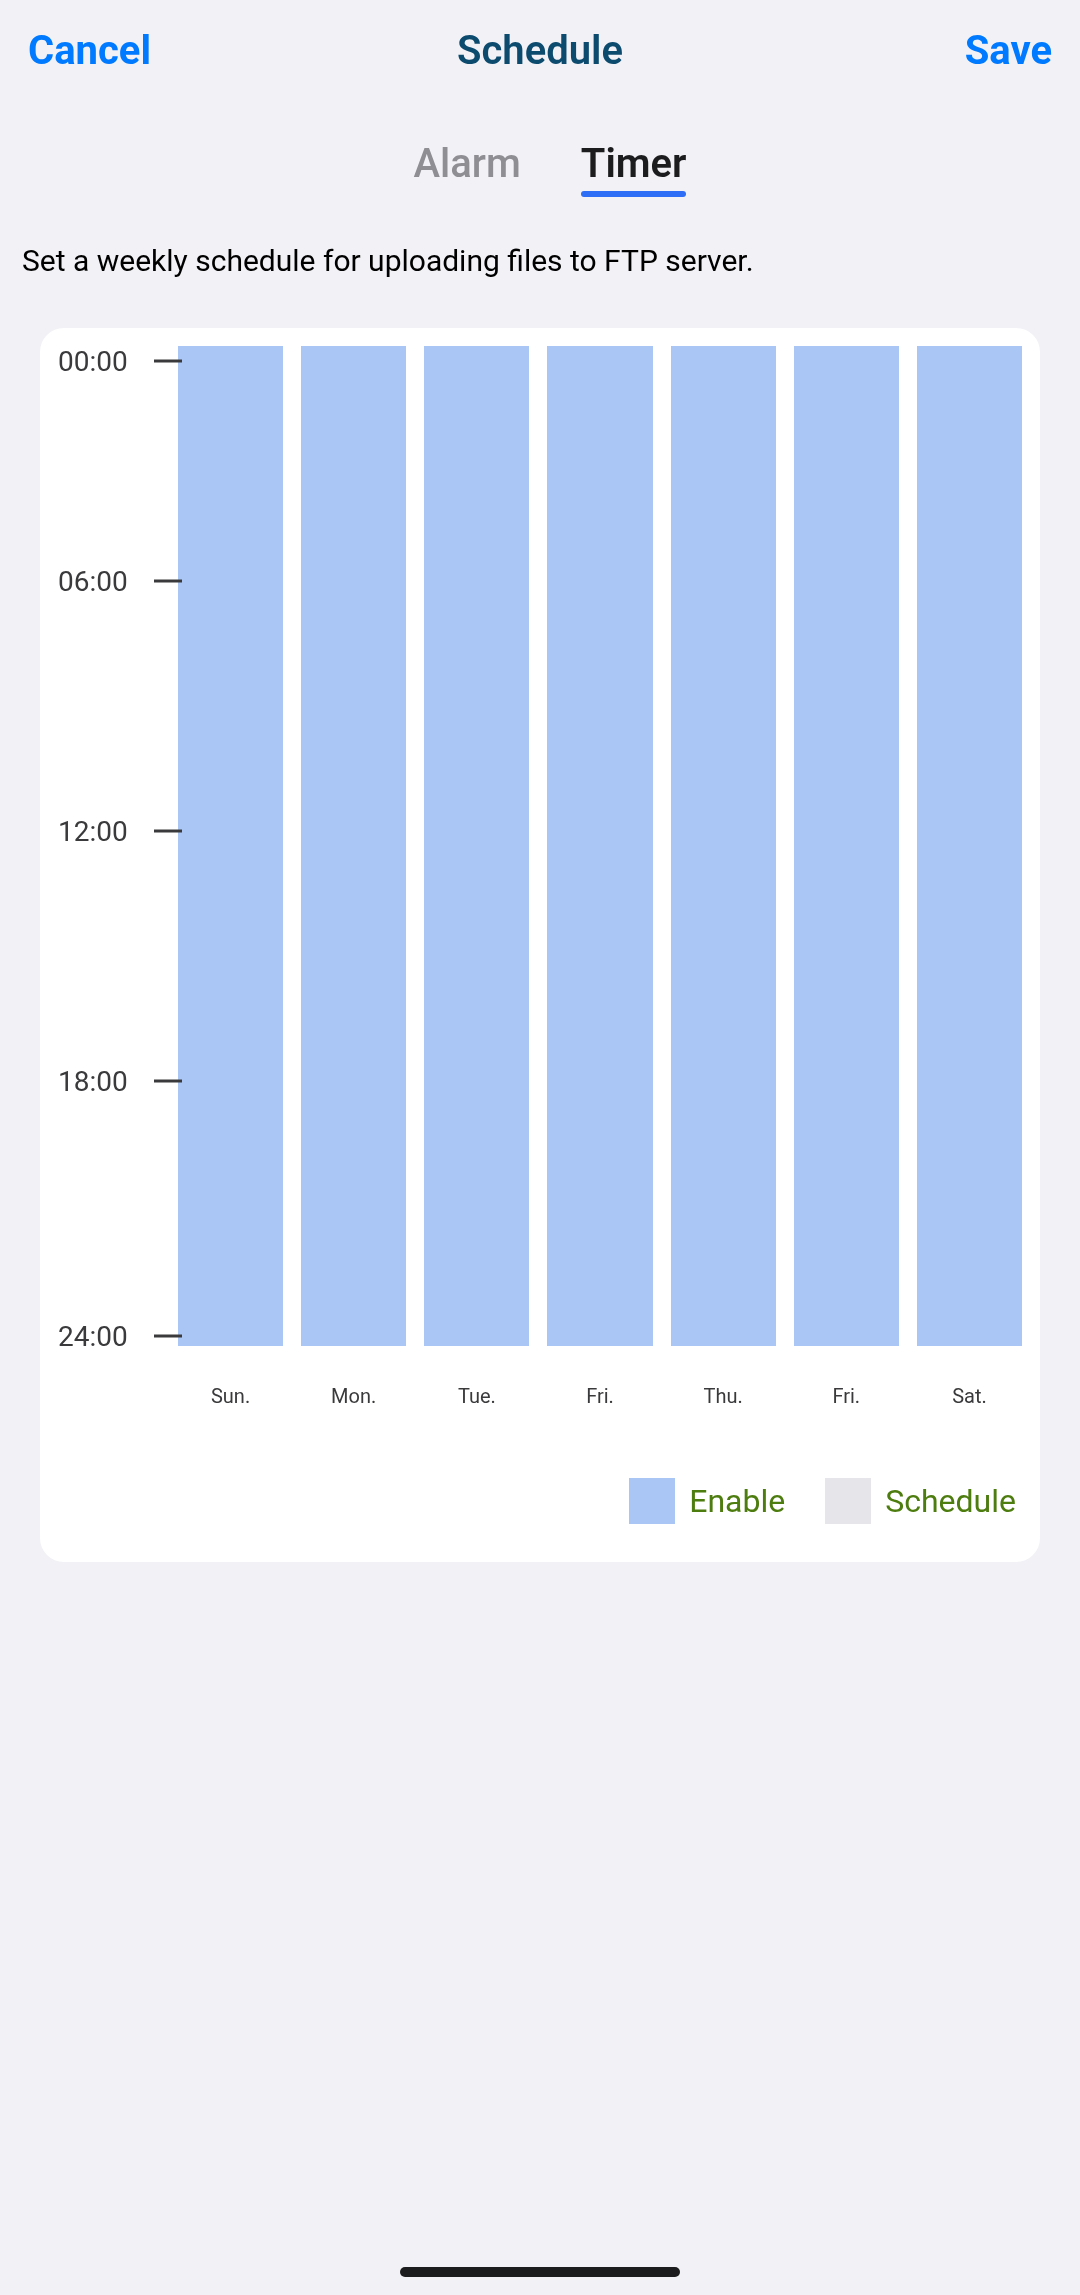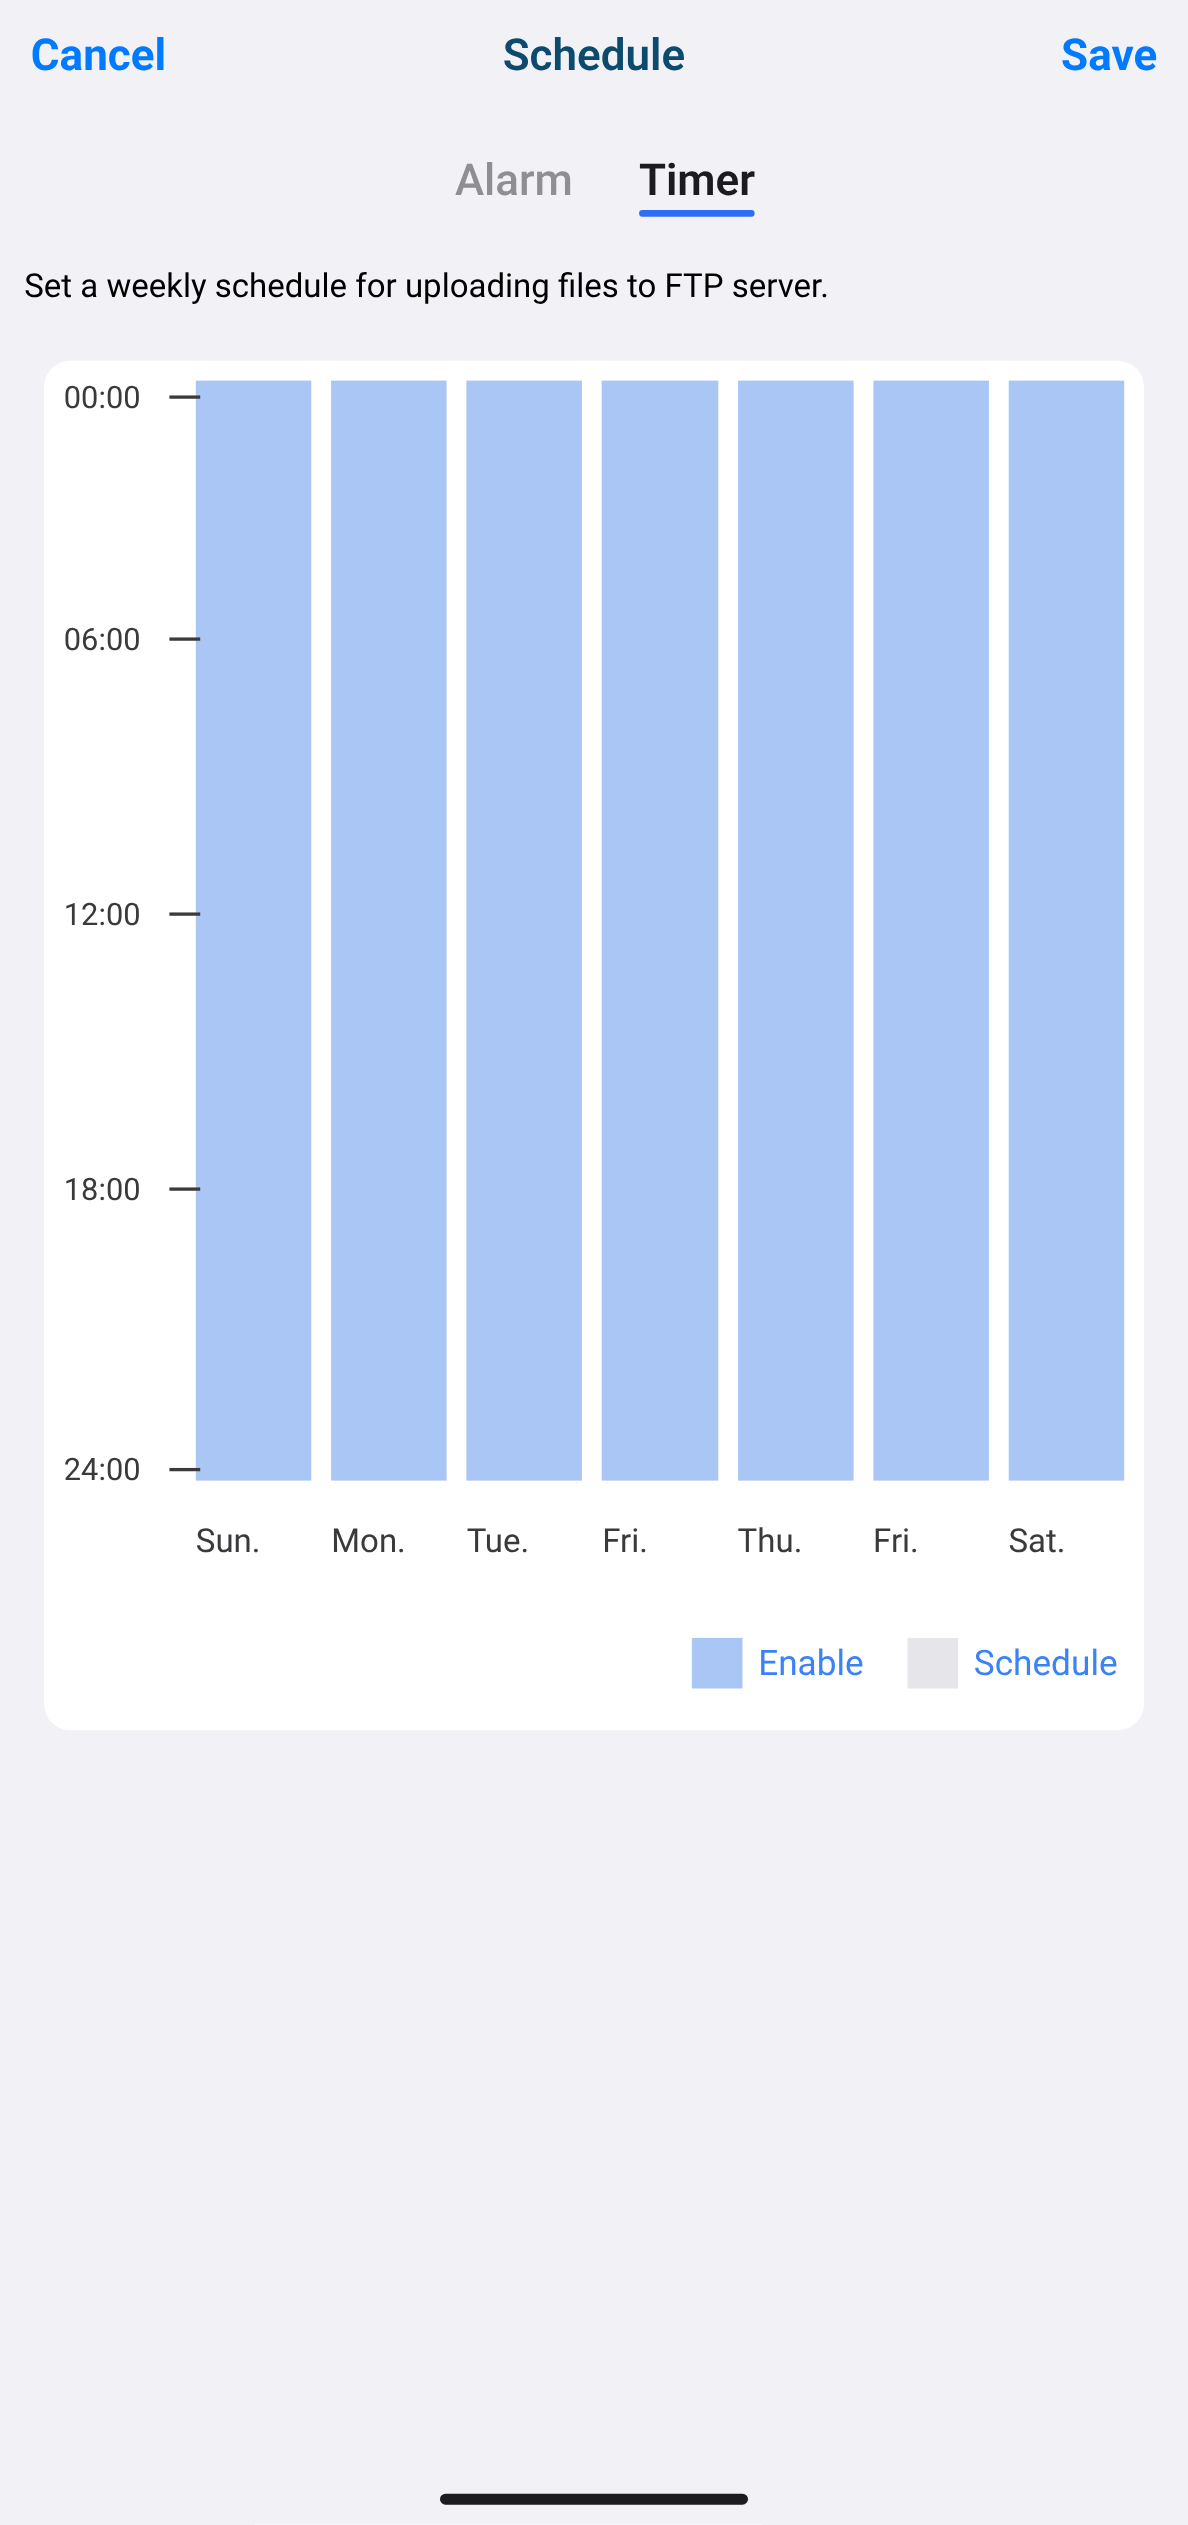--- a/index.html
+++ b/index.html
@@ -125,21 +125,22 @@
       background: #aac6f5;
     }
     .day-labels {
       display: flex;
       margin-left: 120px;
       margin-top: 38px;
       gap: 18px;
     }
     .day {
       flex: 1;
-      font-size: 30px;
+      text-align: center;
+      font-size: 20px;
       color: #3a3a3c;
     }
     
     .legend {
       display: flex;
       justify-content: flex-end;
       gap: 40px;
       margin-top: 70px;
       padding-right: 6px;
       align-items: center;
@@ -150,21 +151,21 @@
       gap: 14px;
     }
     .swatch {
       width: 46px;
       height: 46px;
     }
     .sw-enable { background: #aac6f5; }
     .sw-disable { background: #e5e5ea; }
     .legend-txt {
       font-size: 32px;
-      color: #3b82f6;
+      color: #4d7c0f;
       text-align: right;
     }
     
     .home-ind {
       position: absolute;
       bottom: 18px;
       left: 50%;
       transform: translateX(-50%);
       width: 280px;
       height: 10px;

